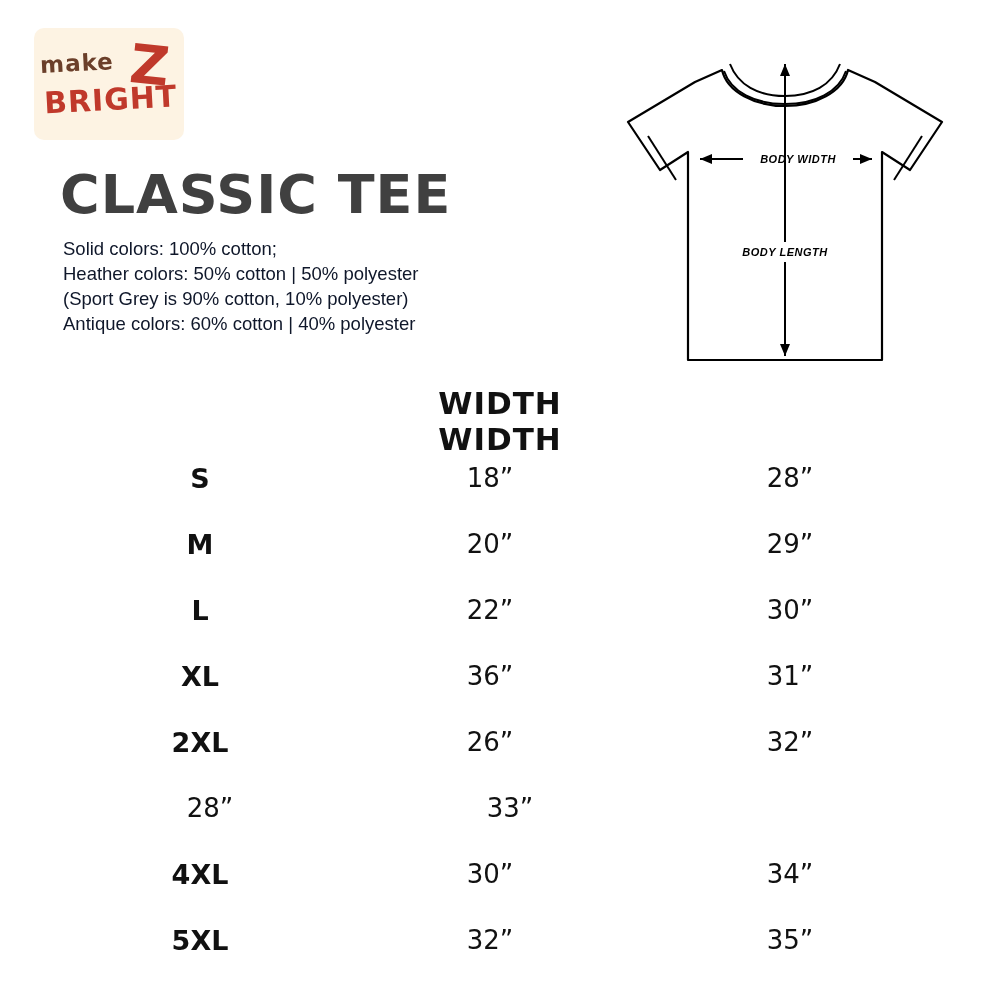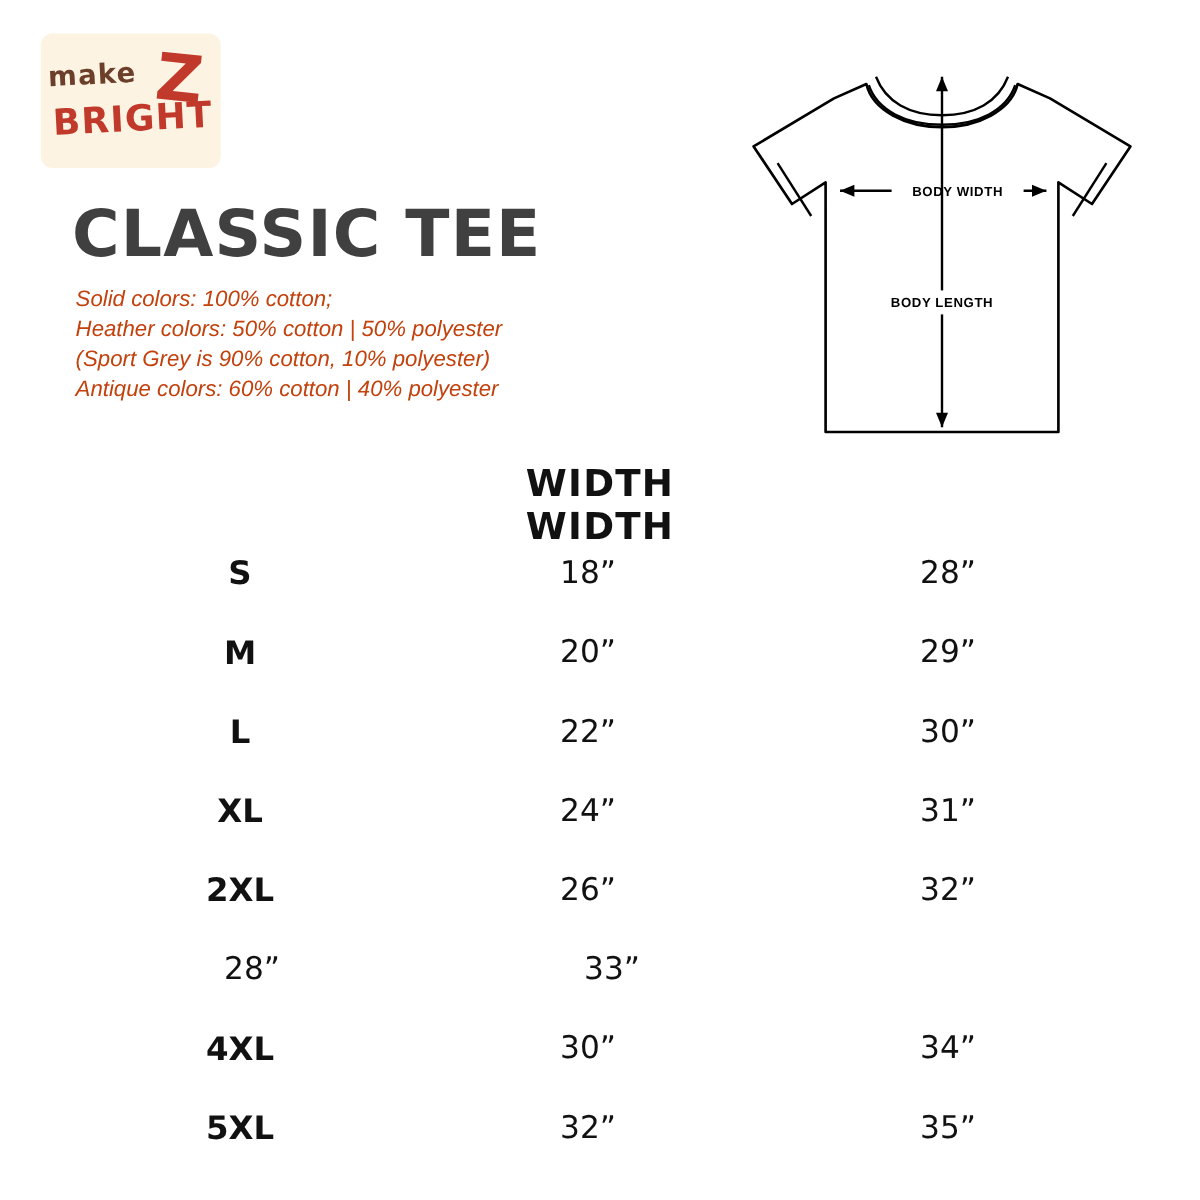--- a/index.html
+++ b/index.html
@@ -78,32 +78,32 @@
     color: #404040;
   }
   .desc {
     position: absolute;
     left: 63px;
     top: 236px;
     width: 520px;
     font-family: "Liberation Sans", sans-serif;
     font-size: 18.5px;
     line-height: 25px;
-    color: #c2410c;
-    font-style: italic;
+    color: #0f172a;
   }
   .desc div { white-space: nowrap; }
 
   
   .shirt {
     position: absolute;
     left: 600px;
     top: 30px;
     width: 370px;
     height: 340px;
+    font-style: italic;
   }
   .shirt svg { display: block; }
   .dim-label {
     font-family: "Liberation Sans", sans-serif;
     font-size: 11px;
     font-weight: bold;
     fill: #000;
     letter-spacing: 0.5px;
   }
 
@@ -210,21 +210,21 @@
   </div>
 
   <div class="row body-row">
     <div class="col-size">L</div>
     <div class="col-width">22”</div>
     <div class="col-length">30”</div>
   </div>
 
   <div class="row body-row">
     <div class="col-size">XL</div>
-    <div class="col-width">24”</div>
+    <div class="col-width">36”</div>
     <div class="col-length">31”</div>
   </div>
 
   <div class="row body-row">
     <div class="col-size">2XL</div>
     <div class="col-width">26”</div>
     <div class="col-length">32”</div>
   </div>
 
   <div class="row body-row">

